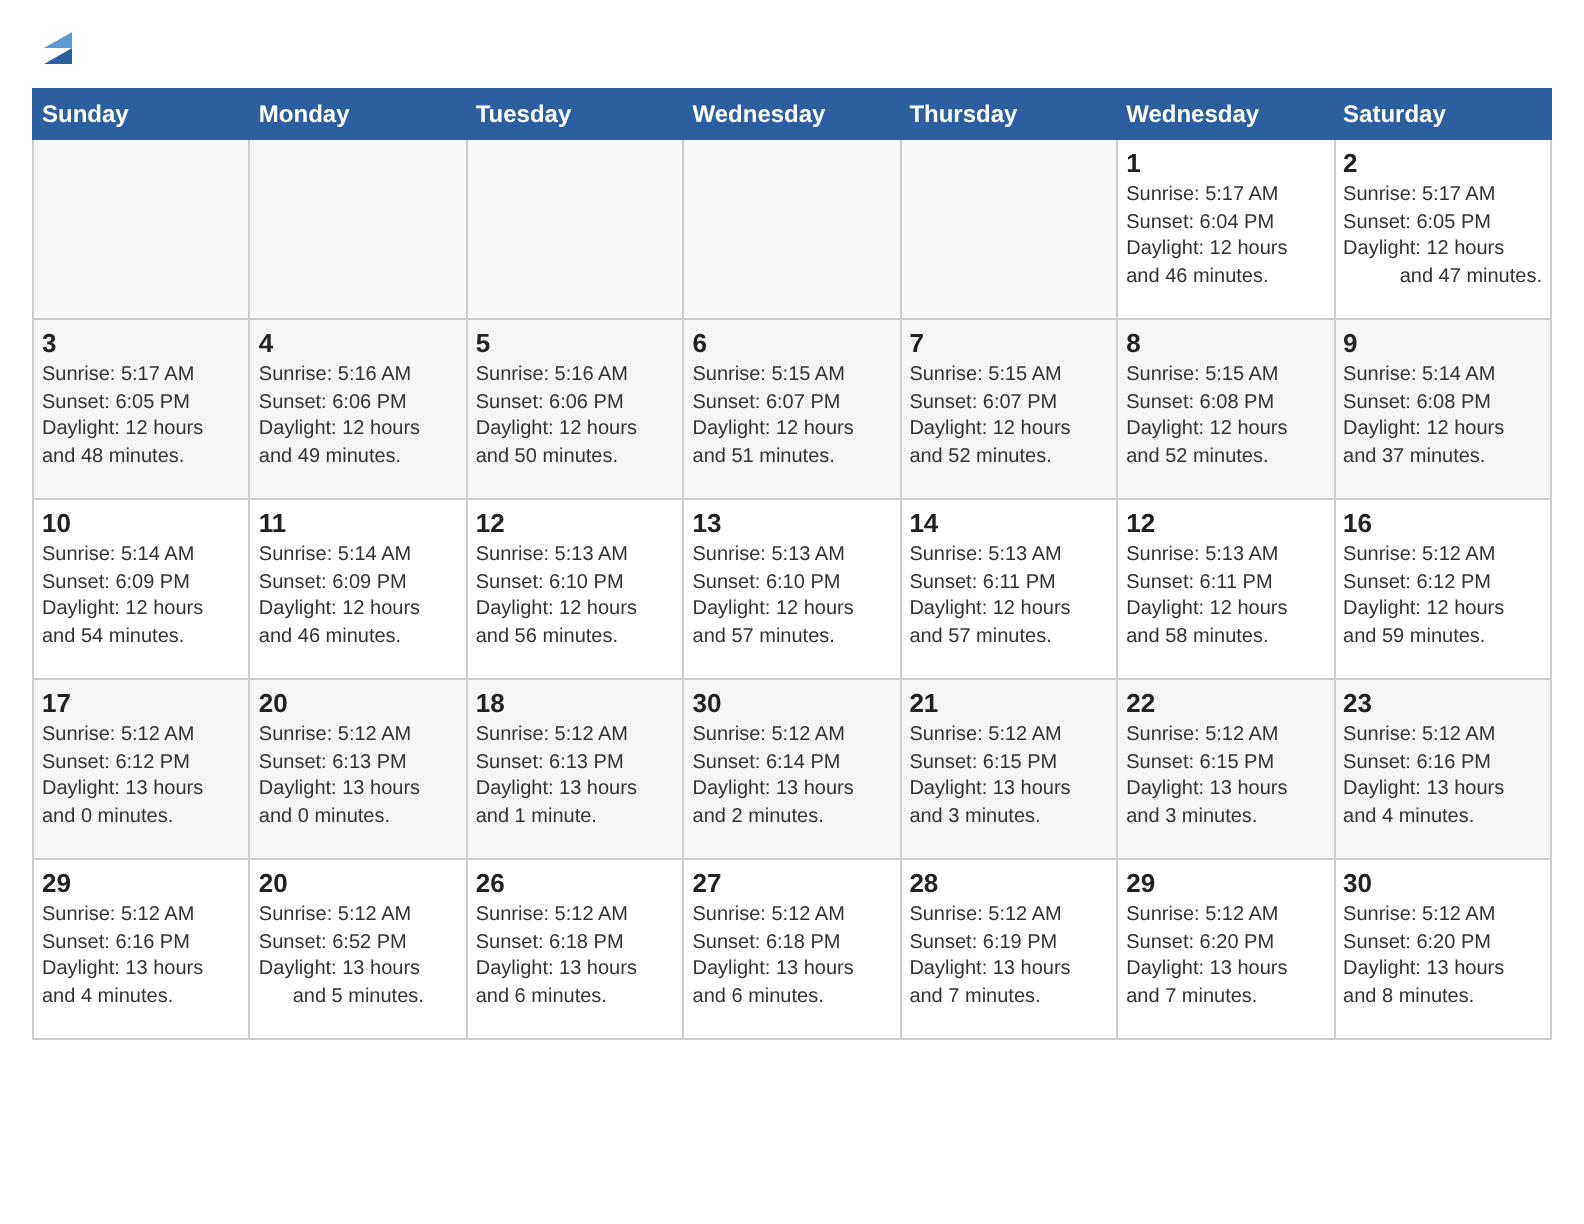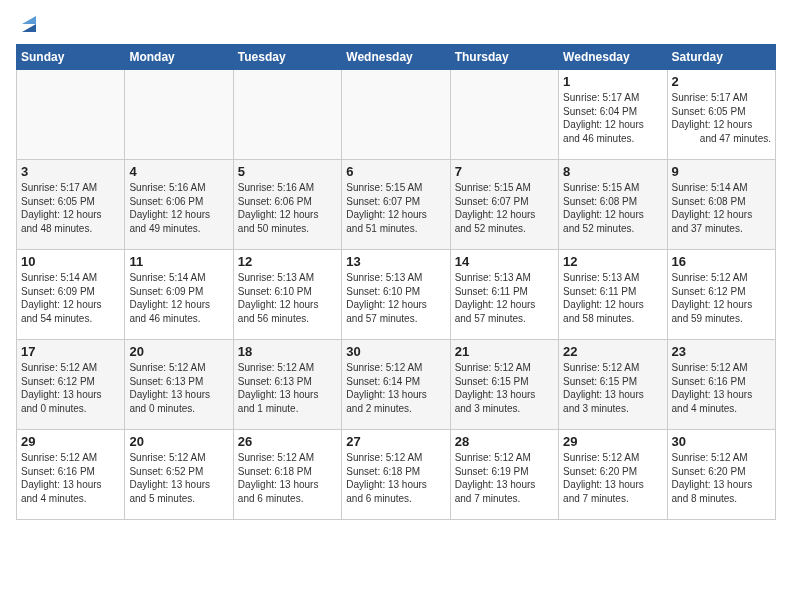--- a/index.html
+++ b/index.html
@@ -284,21 +284,21 @@
           <div style="line-height: 1.35;">Sunrise: 5:12 AM</div>
           <div style="line-height: 1.35;">Sunset: 6:16 PM</div>
           <div style="line-height: 1.35;">Daylight: 13 hours</div>
           <div style="line-height: 1.35;">and 4 minutes.</div>
         </td>
         <td>
           <span class="day-num">20</span>
           <div style="line-height: 1.35;">Sunrise: 5:12 AM</div>
           <div style="line-height: 1.35;">Sunset: 6:52 PM</div>
           <div style="line-height: 1.35;">Daylight: 13 hours</div>
-          <div style="line-height: 1.35;">and 5 minutes.</div>
+          <div style="line-height: 1.35; text-align: center;">and 5 minutes.</div>
         </td>
         <td>
           <span class="day-num">26</span>
           <div style="line-height: 1.35;">Sunrise: 5:12 AM</div>
           <div style="line-height: 1.35;">Sunset: 6:18 PM</div>
           <div style="line-height: 1.35;">Daylight: 13 hours</div>
           <div style="line-height: 1.35;">and 6 minutes.</div>
         </td>
         <td>
           <span class="day-num">27</span>

